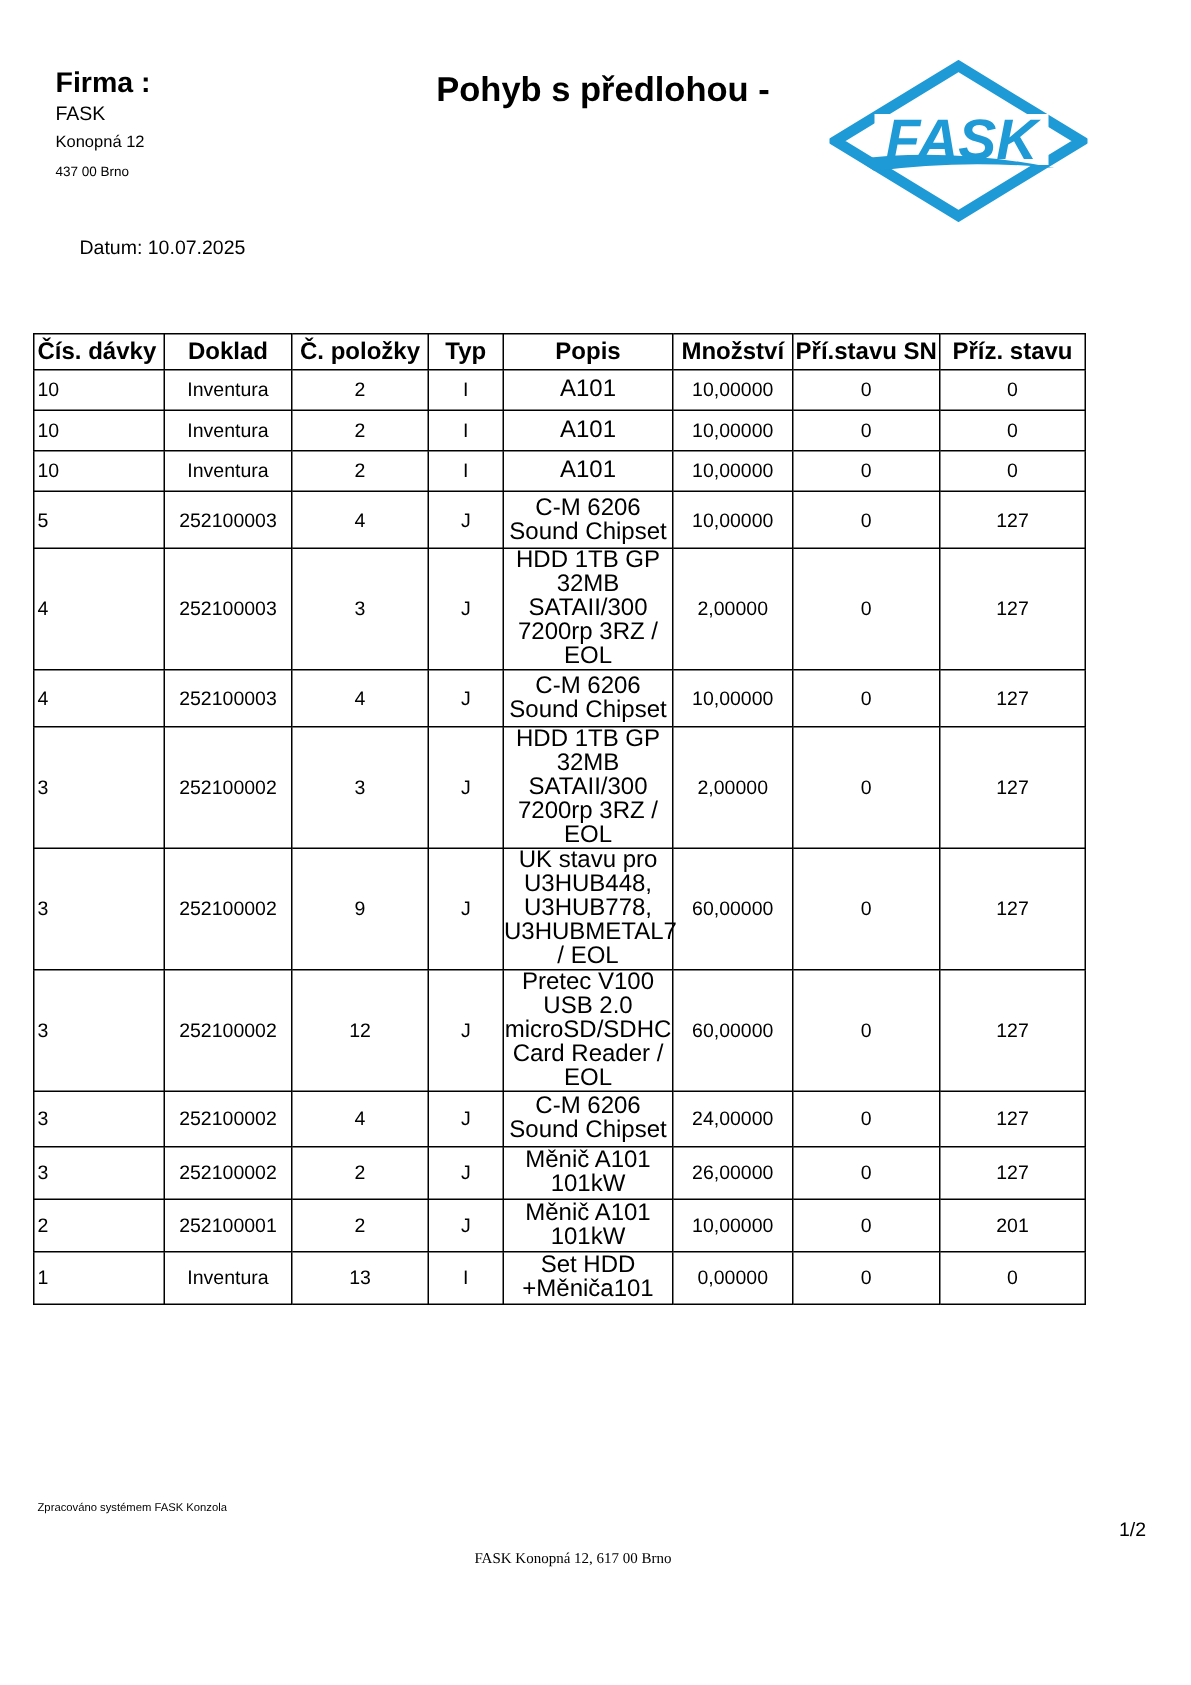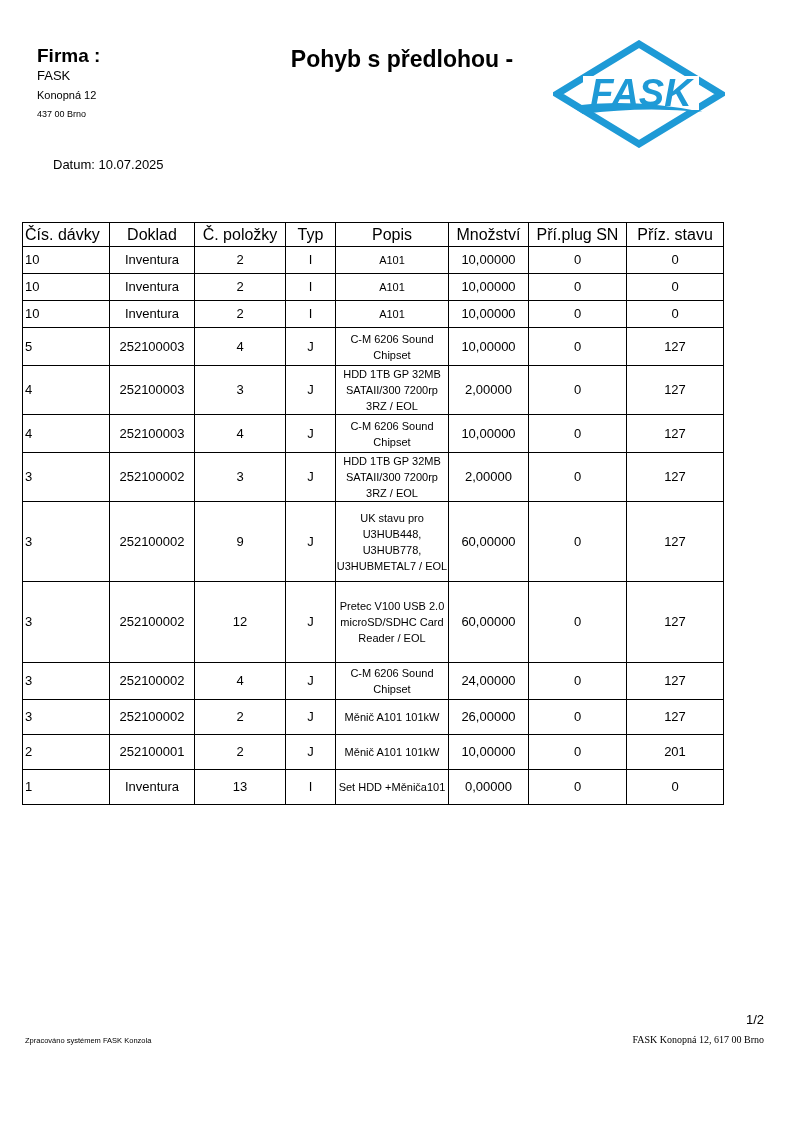--- a/index.html
+++ b/index.html
@@ -9,26 +9,26 @@
   .firma-name { left: 37px; top: 68px; font-size: 13px; }
   .firma-street { left: 37px; top: 89px; font-size: 11px; }
   .firma-city { left: 37px; top: 109px; font-size: 9px; }
   .datum { left: 37px; top: 157px; font-size: 13px; margin-left: 16px; }
   .title-block { left: 262px; top: 46px; width: 280px; text-align: center; font-weight: bold; }
   .title-main { font-size: 32px; line-height: 38px; }
   .title-sub { font-size: 23px; line-height: 27px; }
   .logo { left: 553px; top: 40px; width: 172px; height: 108px; }
   table.grid { position: absolute; left: 22px; top: 222px; border-collapse: collapse; table-layout: fixed; width: 701px; }
   table.grid th, table.grid td { border: 1px solid #000; padding: 0; font-size: 13px; text-align: center; vertical-align: middle; line-height: 16px; }
-  table.grid th { font-size: 16px; font-weight: normal; height: 23px; line-height: 18px; }
+  table.grid th { font-size: 16px; font-weight: bold; height: 23px; line-height: 18px; }
   table.grid td.first { text-align: left; padding-left: 2px; margin-left: 32px; }
-  table.grid td.popis { font-size: 11px; line-height: 16px; }
+  table.grid td.popis { font-size: 16px; line-height: 16px; }
   .page-num { left: 0; width: 764px; top: 1012px; text-align: right; font-size: 13px; }
-  .footer-addr { left: 0; width: 764px; top: 1034px; text-align: right; font-size: 10px; font-family: "Liberation Serif", serif; }
-  .processed { left: 25px; top: 1036px; font-size: 7.5px; }
+  .footer-addr { left: 0; width: 764px; top: 1034px; text-align: center; font-size: 10px; font-family: "Liberation Serif", serif; }
+  .processed { left: 25px; top: 1000px; font-size: 7.5px; }
 </style>
 </head>
 <body>
 
 <div class="abs firma-label">Firma :</div>
 <div class="abs firma-name">FASK</div>
 <div class="abs firma-street">Konopná 12</div>
 <div class="abs firma-city">437 00 Brno</div>
 <div class="abs datum">Datum: 10.07.2025</div>
 
@@ -57,21 +57,21 @@
       <col style="width:97px">
   </colgroup>
   <thead>
     <tr>
       <th class="first" style="text-align:left;padding-left:2px">Čís. dávky</th>
       <th>Doklad</th>
       <th>Č. položky</th>
       <th>Typ</th>
       <th>Popis</th>
       <th>Množství</th>
-      <th>Pří.plug SN</th>
+      <th>Pří.stavu SN</th>
       <th>Příz. stavu</th>
     </tr>
   </thead>
   <tbody>
     <tr style="height:27px">
       <td class="first">10</td>
       <td>Inventura</td>
       <td>2</td>
       <td>I</td>
       <td class="popis">A101</td>

